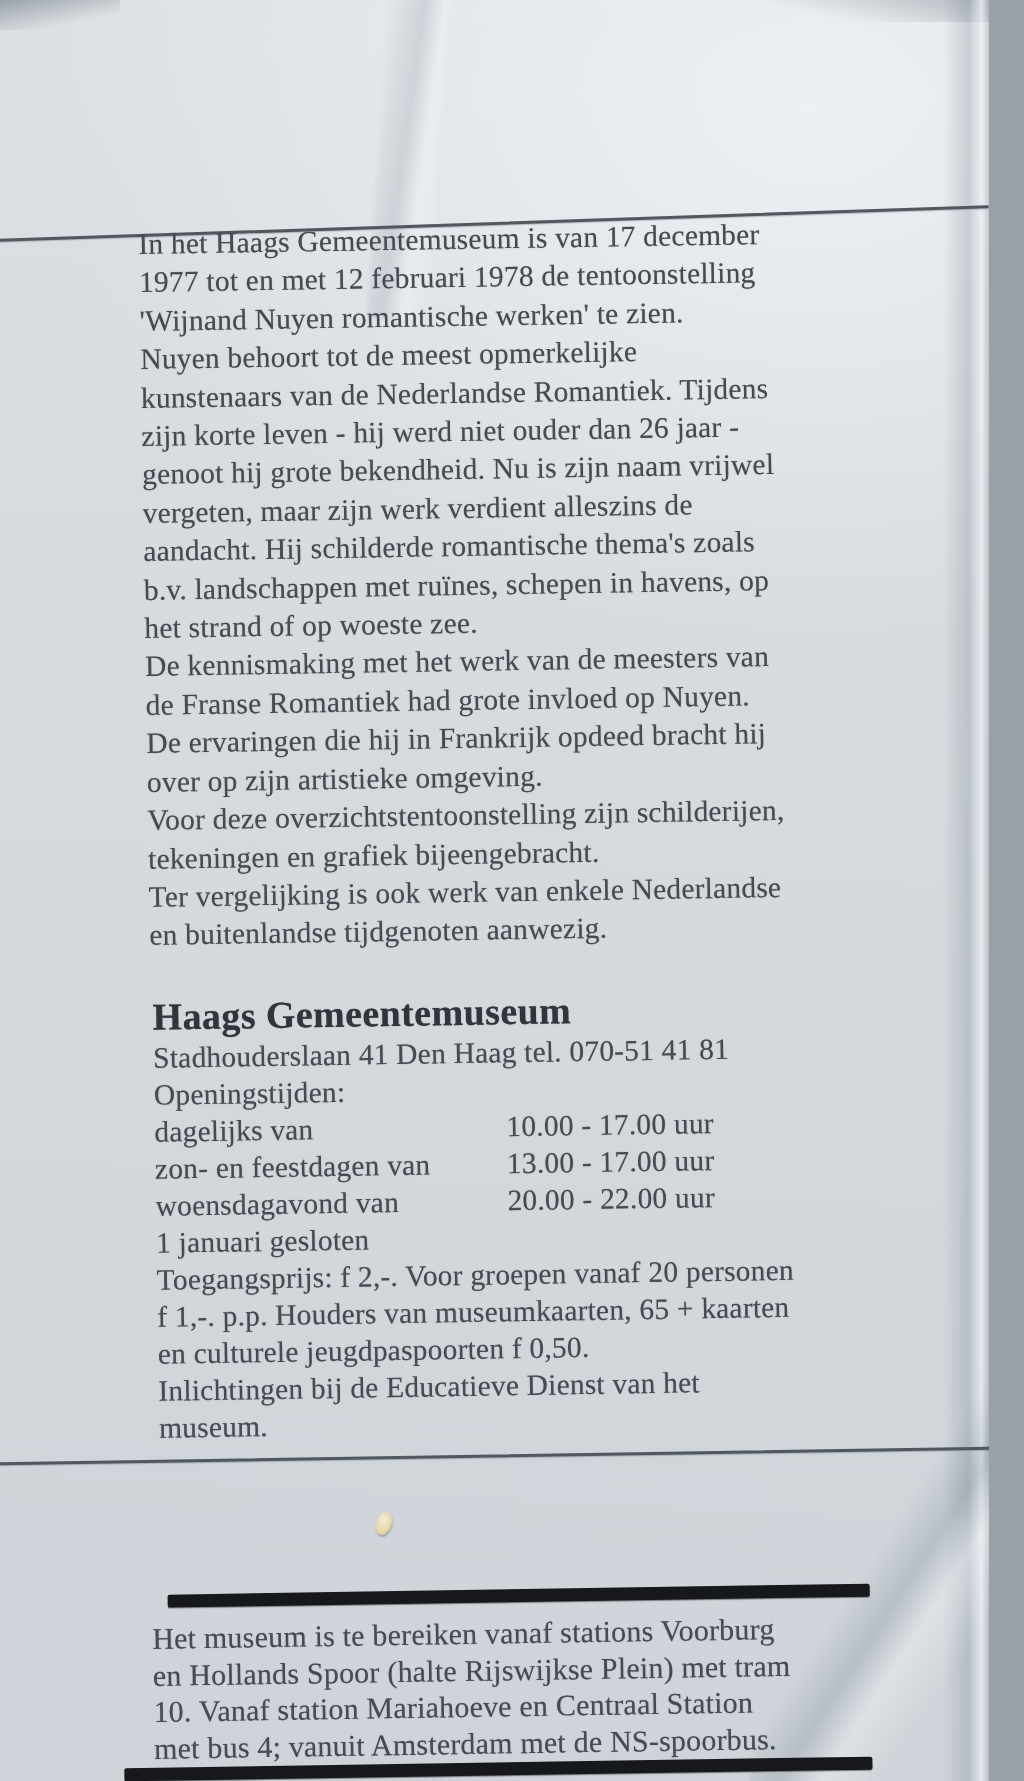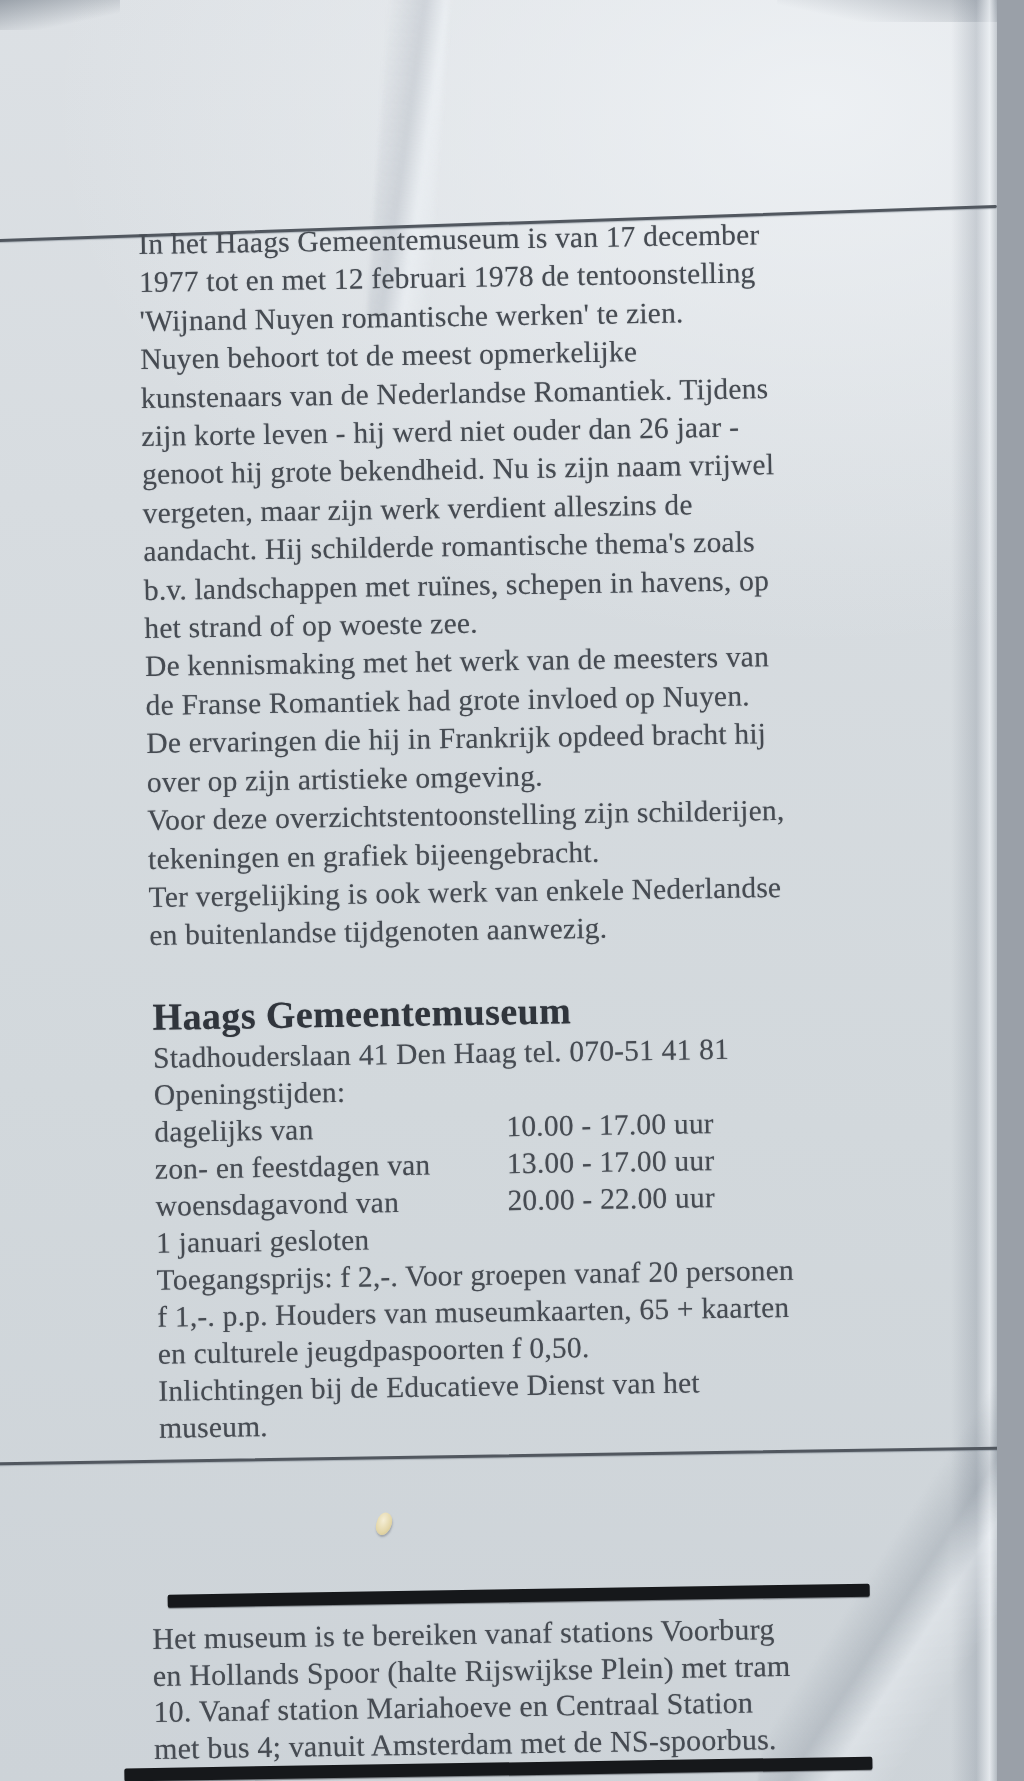--- a/index.html
+++ b/index.html
@@ -4,21 +4,20 @@
 <style>
   html,body{margin:0;padding:0;background:#9aa0a8;}
   .photo{
     position:relative;
     width:989px;height:1781px;
     overflow:hidden;
     font-family:"Liberation Serif", serif;
     background:
       radial-gradient(140% 55% at 82% 6%, rgba(240,243,246,.85) 0%, rgba(240,243,246,0) 55%),
       linear-gradient(183deg,#dde1e5 0%,#d7dce0 30%,#d2d8dc 62%,#cdd3d8 100%);
-    padding-left: 8px;
   }
   
   .shade-tl{position:absolute;left:0;top:0;width:120px;height:30px;
     background:linear-gradient(168deg,rgba(100,110,122,.55),rgba(100,110,122,0) 70%);}
   .shade-tr{position:absolute;right:0;top:0;width:220px;height:22px;
     background:linear-gradient(192deg,rgba(100,110,122,.4),rgba(100,110,122,0) 75%);}
   .crease-top{position:absolute;left:378px;top:-10px;width:60px;height:330px;
     background:linear-gradient(94deg,rgba(160,168,178,0) 0%,rgba(148,156,168,.28) 45%,rgba(238,242,246,.6) 70%,rgba(160,168,178,0) 100%);
     filter:blur(2px);transform:rotate(4deg);}
   .fold-right{position:absolute;top:0;right:0;width:46px;height:100%;

